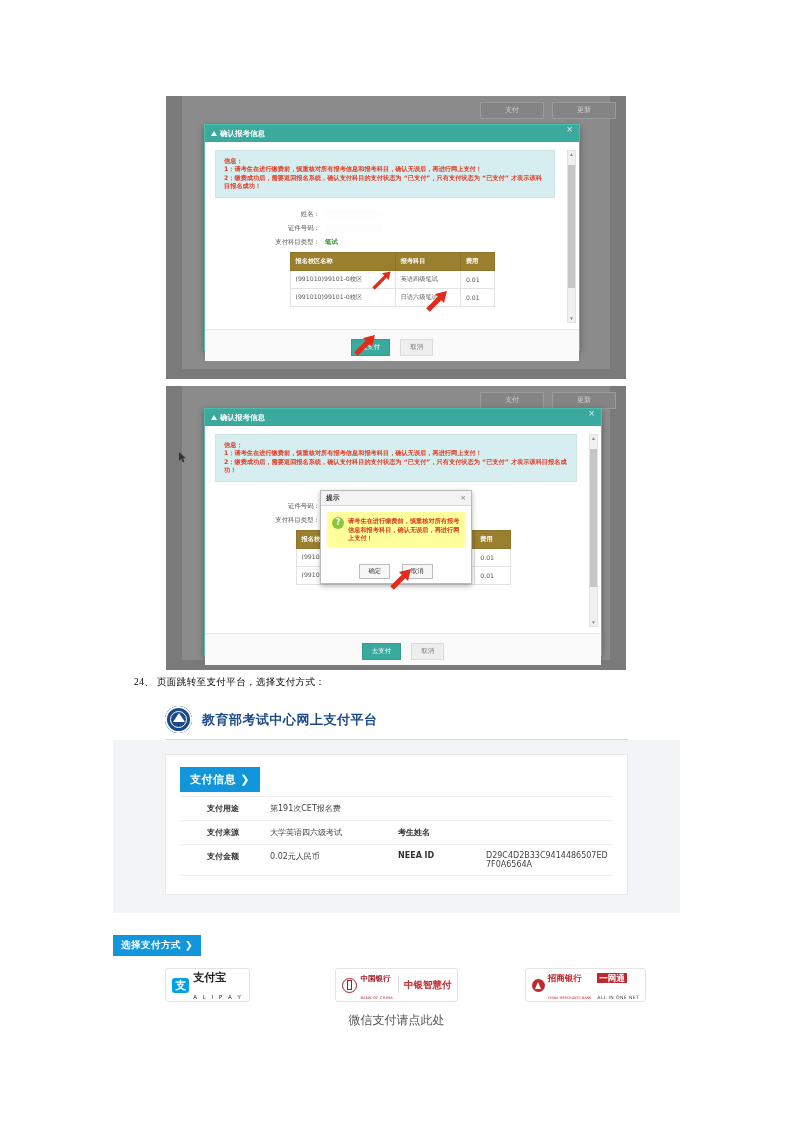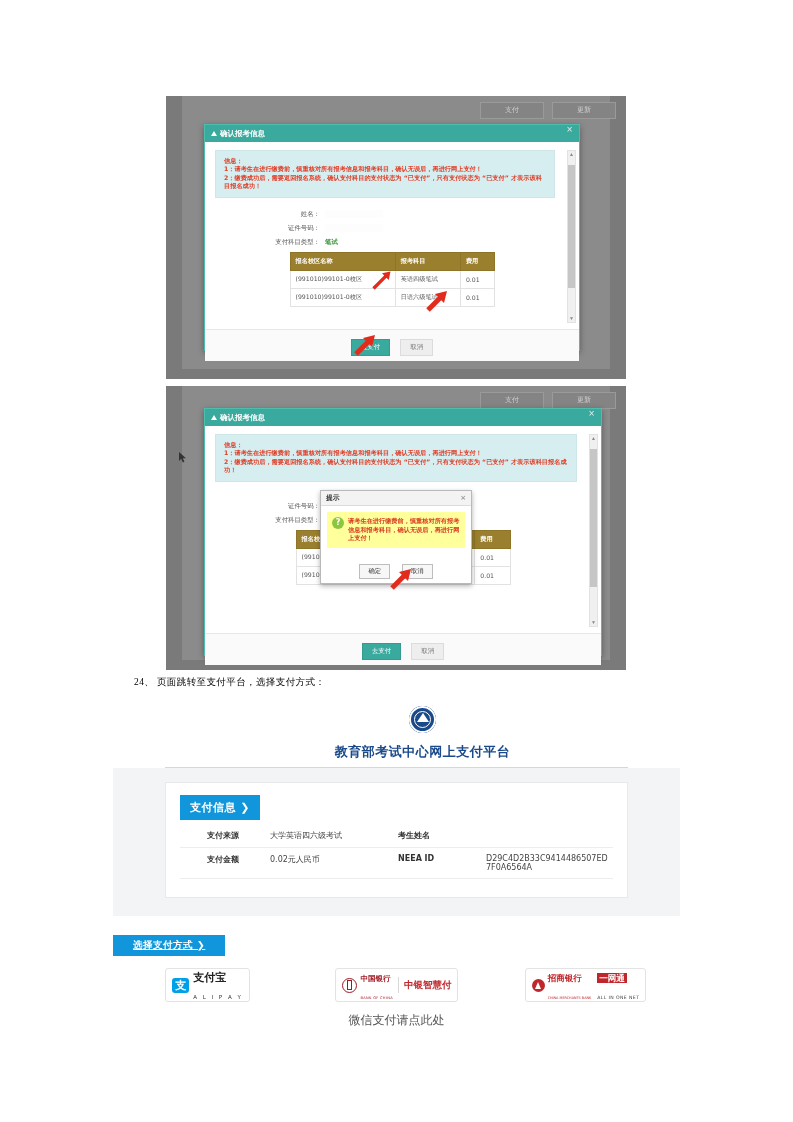--- a/index.html
+++ b/index.html
@@ -118,21 +118,21 @@
   }
 
   
   .doc-line{
     position:absolute;font-size:9.5px;color:#000;letter-spacing:.4px;
     font-family:"Liberation Serif","DejaVu Serif",serif;
   }
 
   
   .pay-shot{position:absolute;left:113px;top:700px;width:567px;height:300px;background:#fff;}
-  .pp-head{display:flex;align-items:center;gap:10px;padding:6px 0 6px 52px;flex-direction:column;}
+  .pp-head{display:flex;align-items:center;gap:10px;padding:6px 0 6px 52px;}
   .neea-logo{width:27px;height:27px;border-radius:50%;background:#1a4a8a;position:relative;
     box-shadow:inset 0 0 0 2px #ffffff, inset 0 0 0 3px #1a4a8a;}
   .neea-logo::after{
     content:"";position:absolute;left:5px;top:5px;right:5px;bottom:5px;border-radius:50%;
     border:1px solid #fff;
   }
   .neea-logo .tri{
     position:absolute;left:50%;top:7px;margin-left:-6px;width:0;height:0;
     border-left:6px solid transparent;border-right:6px solid transparent;border-bottom:9px solid #fff;
   }
@@ -392,39 +392,45 @@
         </div>
       <div class="pp-title">教育部考试中心网上支付平台</div>
     </div>
     <div class="pp-rule" style="margin:0 52px;"></div>
 
     <div class="pp-panelwrap">
       <div class="pp-card">
         <div class="tag-blue">支付信息 ❯</div>
         <table class="pay">
           <tbody>
+              <tr class="first">
+            <td class="lbl">支付用途</td>
+            <td class="val">第191次CET报名费</td>
+            <td class="k2"></td>
+            <td></td>
+          </tr>
           <tr>
             <td class="lbl">支付来源</td>
             <td class="val">大学英语四六级考试</td>
             <td class="k2">考生姓名</td>
             <td></td>
           </tr>
           <tr>
             <td class="lbl">支付金额</td>
             <td class="val">0.02元人民币</td>
             <td class="k2">NEEA ID</td>
             <td style="word-break:break-all;">D29C4D2B33C9414486507ED7F0A6564A</td>
           </tr>
         </tbody>
           </table>
       </div>
     </div>
   </div>
 
-  <div class="tag-blue" style="position:absolute;left:113px;top:935px;font-size:9.5px;padding:4px 20px;text-decoration:underline;">选择支付方式 ❯</div>
+  <div class="tag-blue" style="position:absolute;left:113px;top:935px;font-size:9.5px;padding:4px 8px;">选择支付方式 ❯</div>
 
   <div class="pm-row" style="position:absolute;left:113px;top:958px;width:567px;">
     <div class="pm-slot" style="width:189px;">
       <div class="logo-box">
         <span class="ali-ic">支</span>
         <span class="ali-txt">
           <span class="ali-cn">支付宝</span><br>
           <span class="ali-en">A L I P A Y</span>
         </span>
       </div>

